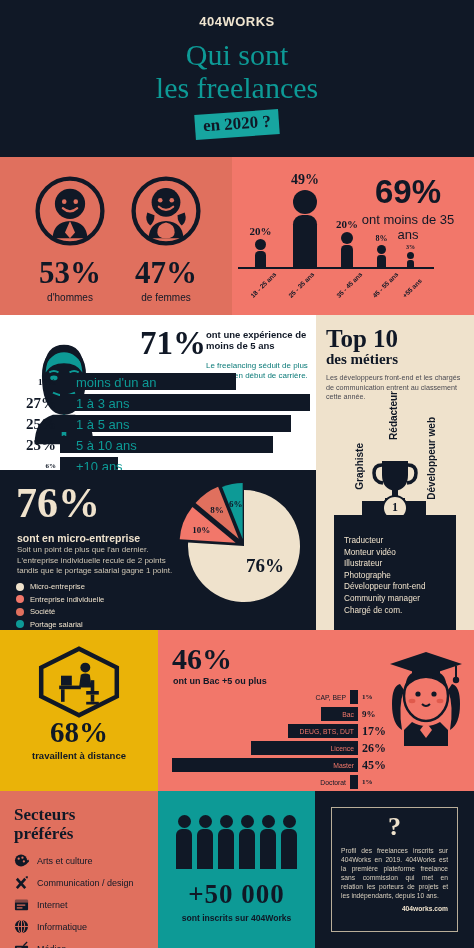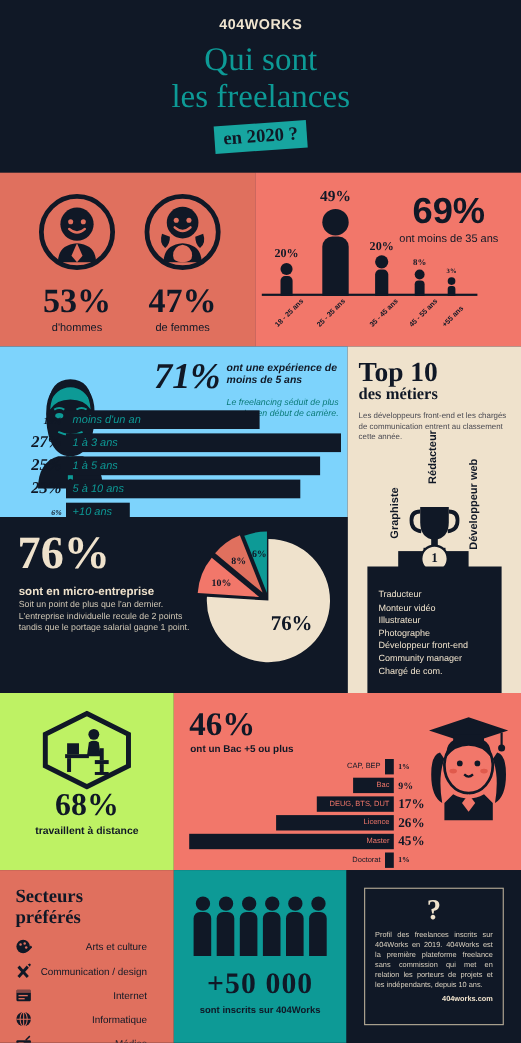--- a/index.html
+++ b/index.html
@@ -34,45 +34,45 @@
   
   #gender { left:0; top:157px; width:232px; height:158px; background:#e0705e; }
   .g-col { position:absolute; top:18px; width:96px; text-align:center; }
   .g-pct { font-family:"Liberation Serif",serif; font-size:31px; color:#101826; font-weight:bold; margin-top:4px; }
   .g-lab { font-size:10px; color:#101826; margin-top:1px; }
 
   
   #ages { left:232px; top:157px; width:242px; height:158px; background:#f2776a; }
   #agesBig { position:absolute; right:8px; top:16px; width:116px; text-align:center; }
   #agesBig .num { font-family:Liberation Sans, sans-serif; font-size:33px; font-weight:bold; color:#101826; }
-  #agesBig .sub { font-size:10px; color:#101826; margin-top:1px; }
+  #agesBig .sub { font-size:13px; color:#101826; margin-top:1px; }
   #ageChart { position:absolute; left:6px; top:16px; width:200px; height:130px; }
   .agebar { position:absolute; bottom:34px; text-align:center; }
   .agebar .pct { position:absolute; bottom:100%; left:50%; transform:translateX(-50%);
     font-family:"Liberation Serif",serif; font-weight:bold; color:#101826; white-space:nowrap; margin-bottom:2px; }
   .figure { position:relative; margin:0 auto; }
   .fig-head { border-radius:50%; background:#101826; margin:0 auto; }
   .fig-body { background:#101826; margin:1px auto 0; }
   .agelab { position:absolute; bottom:2px; font-size:6.5px; color:#101826; font-weight:bold;
     transform:rotate(-45deg); transform-origin:left bottom; white-space:nowrap; }
   #ageAxis { position:absolute; left:6px; bottom:46px; width:196px; height:2.5px; background:#101826; }
 
   
-  #exp { left:0; top:315px; width:316px; height:155px; background:#7dd3fc;font-style:italic; }
+  #exp { left:0; top:315px; width:316px; height:155px; background:#ffffff; }
   #expBig { position:absolute; left:140px; top:10px; }
   #expBig .num { font-family:"Liberation Serif",serif; font-size:33px; font-weight:bold; color:#101826; }
   #expTxt { position:absolute; left:206px; top:14px; width:106px; }
   #expTxt .hl { font-size:9.5px; font-weight:bold; color:#101826; line-height:11px; }
   #expTxt .sm { font-size:8px; color:#0b7a78; line-height:10px; margin-top:10px; }
   #expBars { position:absolute; left:60px; top:58px; width:252px; }
   .ebrow { position:relative; height:17px; margin-bottom:4px; }
   .ebpct { position:absolute; right:100%; margin-right:4px; top:50%; transform:translateY(-50%);
     font-family:"Liberation Serif",serif; font-weight:bold; color:#101826; white-space:nowrap; }
   .ebbar { position:absolute; left:0; top:0; height:17px; background:#101826; }
-  .eblab { position:absolute; left:6px; top:50%; transform:translateY(-50%); font-size:10px; color:#0d9a96; white-space:nowrap; }
+  .eblab { position:absolute; left:16px; top:50%; transform:translateY(-50%); font-size:13px; color:#0d9a96; white-space:nowrap; }
   #beard { position:absolute; left:18px; top:26px; width:92px; height:106px; }
 
   
   #top10 { left:316px; top:315px; width:158px; height:315px; background:#efe2cc; }
   #top10 h2 { font-family:"Liberation Serif",serif; font-size:25px; color:#101826; margin:10px 0 0 10px; font-weight:bold; }
   #top10 h3 { font-family:"Liberation Serif",serif; font-size:15px; color:#101826; margin:-2px 0 0 10px; font-weight:bold; }
   #top10 p.intro { font-size:7.2px; color:#4a4a52; margin:5px 10px 0; line-height:9.5px; }
   #podium { position:absolute; left:0; top:90px; width:158px; height:225px; }
   .pod-lab { position:absolute; font-size:10px; font-weight:bold; color:#101826;
     writing-mode:vertical-rl; transform:rotate(180deg); white-space:nowrap; }
@@ -90,21 +90,21 @@
     font-size:42px; font-weight:bold; color:#efe2cc; line-height:42px; }
   #statHl { position:absolute; left:17px; top:62px; font-size:10.5px; font-weight:bold; color:#efe2cc; }
   #statSub { position:absolute; left:17px; top:75px; width:170px; font-size:8px; color:#cfc6b4; line-height:10.5px; }
   #legend { position:absolute; left:16px; top:112px; }
   .lrow { display:flex; align-items:center; margin-bottom:3.5px; }
   .ldot { width:8px; height:8px; border-radius:50%; margin-right:6px; flex:0 0 auto; }
   .ltxt { font-size:7.6px; color:#efe2cc; }
   #pieWrap { position:absolute; left:178px; top:478px; width:128px; height:128px; }
 
   
-  #remote { left:0; top:630px; width:158px; height:161px; background:#bef264; }
+  #remote { left:0; top:630px; width:158px; height:161px; background:#eab308; }
   #hexIcon { position:absolute; left:34px; top:16px; width:90px; height:72px; }
   #remBig { position:absolute; top:86px; left:0; width:158px; text-align:center;
     font-family:"Liberation Serif",serif; font-size:29px; font-weight:bold; color:#101826; }
   #remHl { position:absolute; top:120px; left:0; width:158px; text-align:center;
     font-size:9.5px; font-weight:bold; color:#101826; }
   #remSub { position:absolute; top:133px; left:8px; width:142px; text-align:center;
     font-size:7.6px; color:#5b5b63; line-height:9.6px; }
 
   
   #edu { left:158px; top:630px; width:316px; height:161px; background:#f2776a; }
@@ -117,21 +117,21 @@
   .dblab { position:absolute; right:4px; top:50%; transform:translateY(-50%); font-size:6.8px; color:#f2776a; white-space:nowrap; }
   .dbpct { position:absolute; left:100%; margin-left:4px; top:50%; transform:translateY(-50%);
     font-family:"Liberation Serif",serif; font-weight:bold; color:#101826; white-space:nowrap; }
   #grad { position:absolute; right:4px; top:16px; width:88px; height:100px; }
 
   
   #sectors { left:0; top:791px; width:158px; height:157px; background:#e0705e; }
   #sectors h2 { font-family:"Liberation Serif",serif; font-size:17px; font-weight:bold;
     color:#101826; margin:14px 0 0 14px; line-height:19px; }
   #secList { position:absolute; left:14px; top:62px; }
-  .secrow { display:flex; align-items:center; margin-bottom:7px;justify-content:space-between; }
+  .secrow { display:flex; align-items:center; margin-bottom:7px; }
   .secicon { width:15px; height:15px; margin-right:8px; flex:0 0 auto; }
   .sectxt { font-size:9px; color:#101826; }
 
   
   #members { left:158px; top:791px; width:157px; height:157px; background:#0d9a96; }
   #peopleRow { position:absolute; left:0; top:24px; width:157px; text-align:center; }
   #memBig { position:absolute; top:88px; left:0; width:157px; text-align:center;
     font-family:"Liberation Serif",serif; font-size:27px; font-weight:bold; color:#101826; letter-spacing:1px; }
   #memSub { position:absolute; top:122px; left:0; width:157px; text-align:center;
     font-size:8.6px; font-weight:bold; color:#101826; }
@@ -327,20 +327,38 @@
           <div>Community manager</div>
           <div>Chargé de com.</div>
         </div>
     </div>
   </div>
 
   <div class="panel" id="status">
     <div id="statBig" class="serif">76%</div>
     <div id="statHl">sont en micro-entreprise</div>
     <div id="statSub">Soit un point de plus que l'an dernier. L'entreprise individuelle recule de 2 points tandis que le portage salarial gagne 1 point.</div>
+    <div id="legend">
+        <div class="lrow">
+          <span class="ldot" style="background: rgb(239, 226, 204);"></span>
+          <span class="ltxt">Micro-entreprise</span>
+        </div>
+        <div class="lrow">
+          <span class="ldot" style="background: rgb(242, 119, 106);"></span>
+          <span class="ltxt">Entreprise individuelle</span>
+        </div>
+        <div class="lrow">
+          <span class="ldot" style="background: rgb(224, 112, 94);"></span>
+          <span class="ltxt">Société</span>
+        </div>
+        <div class="lrow">
+          <span class="ldot" style="background: rgb(13, 154, 150);"></span>
+          <span class="ltxt">Portage salarial</span>
+        </div>
+      </div>
   </div>
   <div id="pieWrap"><svg viewBox="0 0 128 128" width="128" height="128">
         <path d="M66 68 L66 12 A56 56 0 1 1 10.110503208016794 64.48373090635846 Z" fill="#efe2cc"></path>
         <text x="87.08405086260362" y="94.45223372457949" text-anchor="middle" fill="#101826" font-family="Liberation Serif, serif" font-weight="bold" font-size="19">76%</text>
         <path d="M57.63201162700574 64.6868790258379 L1.7425148350225328 61.17060993219635 A56 56 0 0 1 14.483270031561553 28.99113559991126 Z" fill="#f2776a"></path>
         <text x="23.267472708575973" y="55.08099555861219" text-anchor="middle" fill="#101826" font-family="Liberation Serif, serif" font-weight="bold" font-size="9">10%</text>
         <path d="M60.70993272936775 60.71884705062547 L17.561191133923565 25.023103624698834 A56 56 0 0 1 40.09495777902584 8.65136384088337 Z" fill="#e0705e"></path>
         <text x="38.98538980463796" y="34.81757893852739" text-anchor="middle" fill="#101826" font-family="Liberation Serif, serif" font-weight="bold" font-size="9">8%</text>
         <path d="M64.68833079789994 61.12398924489918 L44.07335584755803 9.056506035157078 A56 56 0 0 1 64.68833079789998 5.123989244899178 Z" fill="#0d9a96"></path>
         <text x="57.76271741081159" y="28.81865245796684" text-anchor="middle" fill="#101826" font-family="Liberation Serif, serif" font-weight="bold" font-size="9">6%</text>

